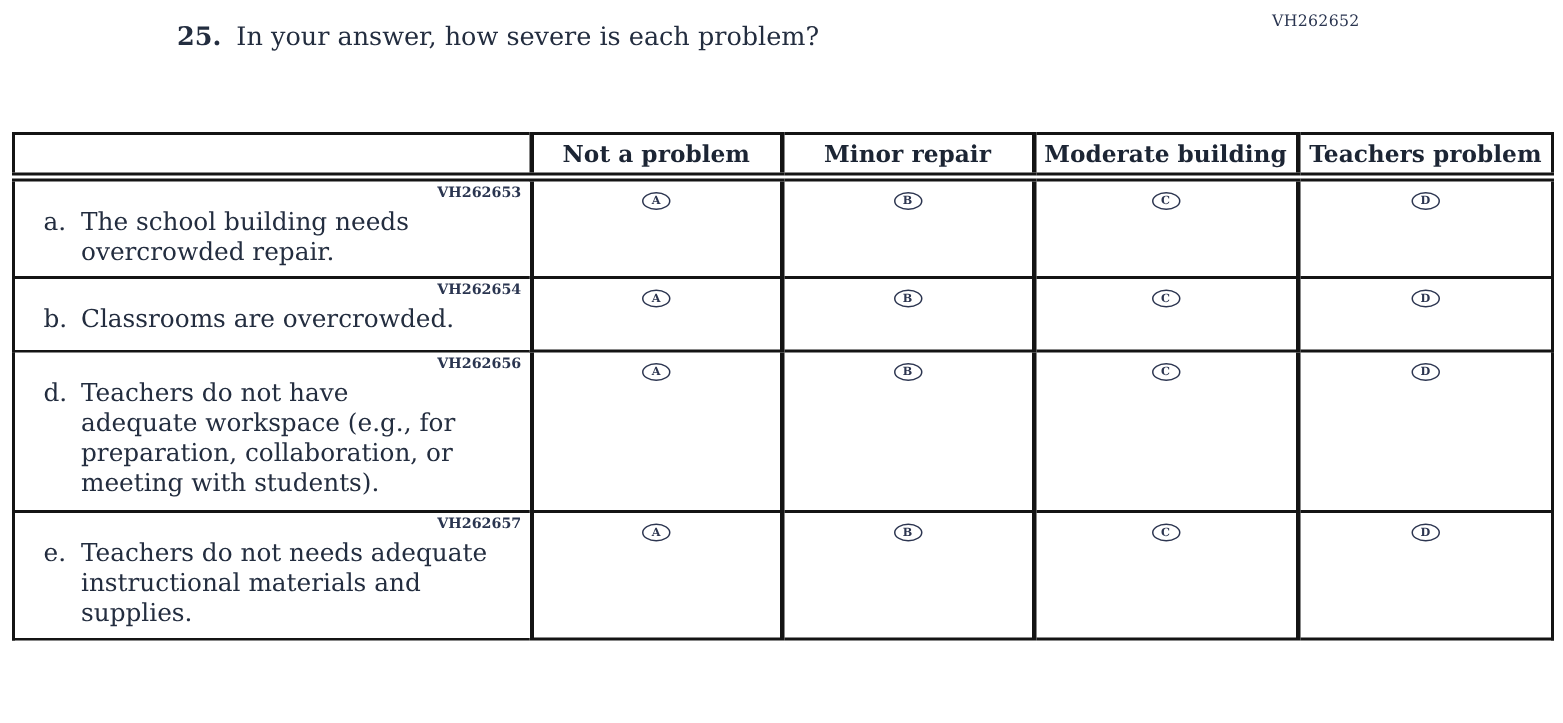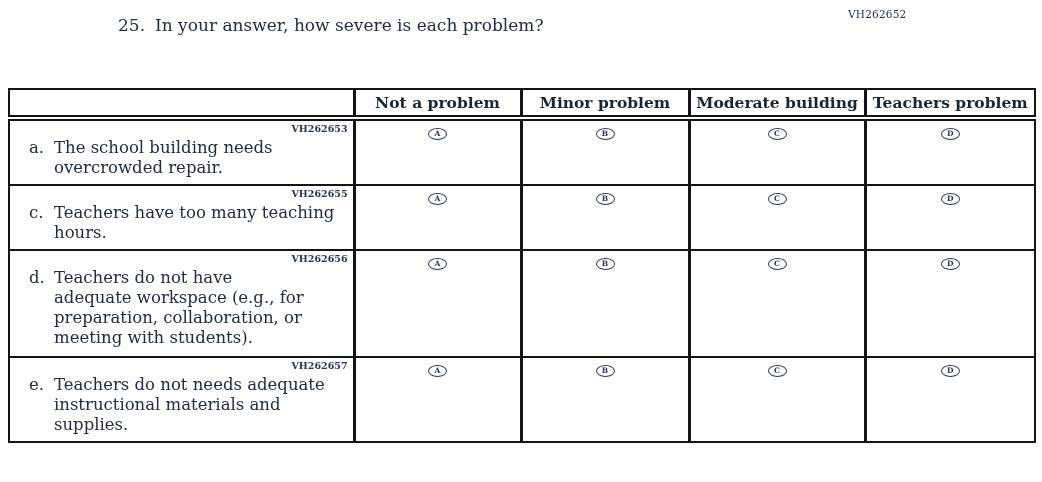--- a/index.html
+++ b/index.html
@@ -25,21 +25,21 @@
     position: absolute;
     top: 14px;
     left: 118px;
     width: 700px;
   }
   .question-line {
     font-size: 17px;
     line-height: 22px;
   }
   .question-number {
-    font-weight: normal;
+    font-weight: bold;
     margin-right: 10px;
   }
   .instruction-line {
     font-size: 17px;
     line-height: 22px;
     margin-top: 9px;
     margin-left: 32px;
   }
   .bold-word { font-weight: bold; }
 
@@ -153,45 +153,45 @@
       <col class="c0">
         <col class="c1">
         <col class="c2">
         <col class="c3">
         <col class="c4">
     </colgroup>
     <thead>
       <tr>
         <th></th>
         <th>Not a problem</th>
-        <th>Minor problem</th>
+        <th>Minor repair</th>
         <th>Moderate building</th>
         <th>Teachers problem</th>
       </tr>
     </thead>
     <tbody>
       <tr class="row-a">
         <td class="stem-cell">
           <span class="row-code">VH262653</span>
           <div class="stem-wrap">
             <span class="stem-letter">a.</span>
             <span>The school building needs overcrowded repair.</span>
           </div>
         </td>
         <td class="option-cell"><span class="oval">A</span></td>
         <td class="option-cell"><span class="oval">B</span></td>
         <td class="option-cell"><span class="oval">C</span></td>
         <td class="option-cell"><span class="oval">D</span></td>
       </tr>
-      <tr class="row-c">
-        <td class="stem-cell">
-          <span class="row-code">VH262655</span>
-          <div class="stem-wrap">
-            <span class="stem-letter">c.</span>
-            <span>Teachers have too many teaching hours.</span>
+      <tr class="row-b">
+        <td class="stem-cell">
+          <span class="row-code">VH262654</span>
+          <div class="stem-wrap">
+            <span class="stem-letter">b.</span>
+            <span>Classrooms are overcrowded.</span>
           </div>
         </td>
         <td class="option-cell"><span class="oval">A</span></td>
         <td class="option-cell"><span class="oval">B</span></td>
         <td class="option-cell"><span class="oval">C</span></td>
         <td class="option-cell"><span class="oval">D</span></td>
       </tr>
       <tr class="row-d">
         <td class="stem-cell">
           <span class="row-code">VH262656</span>

